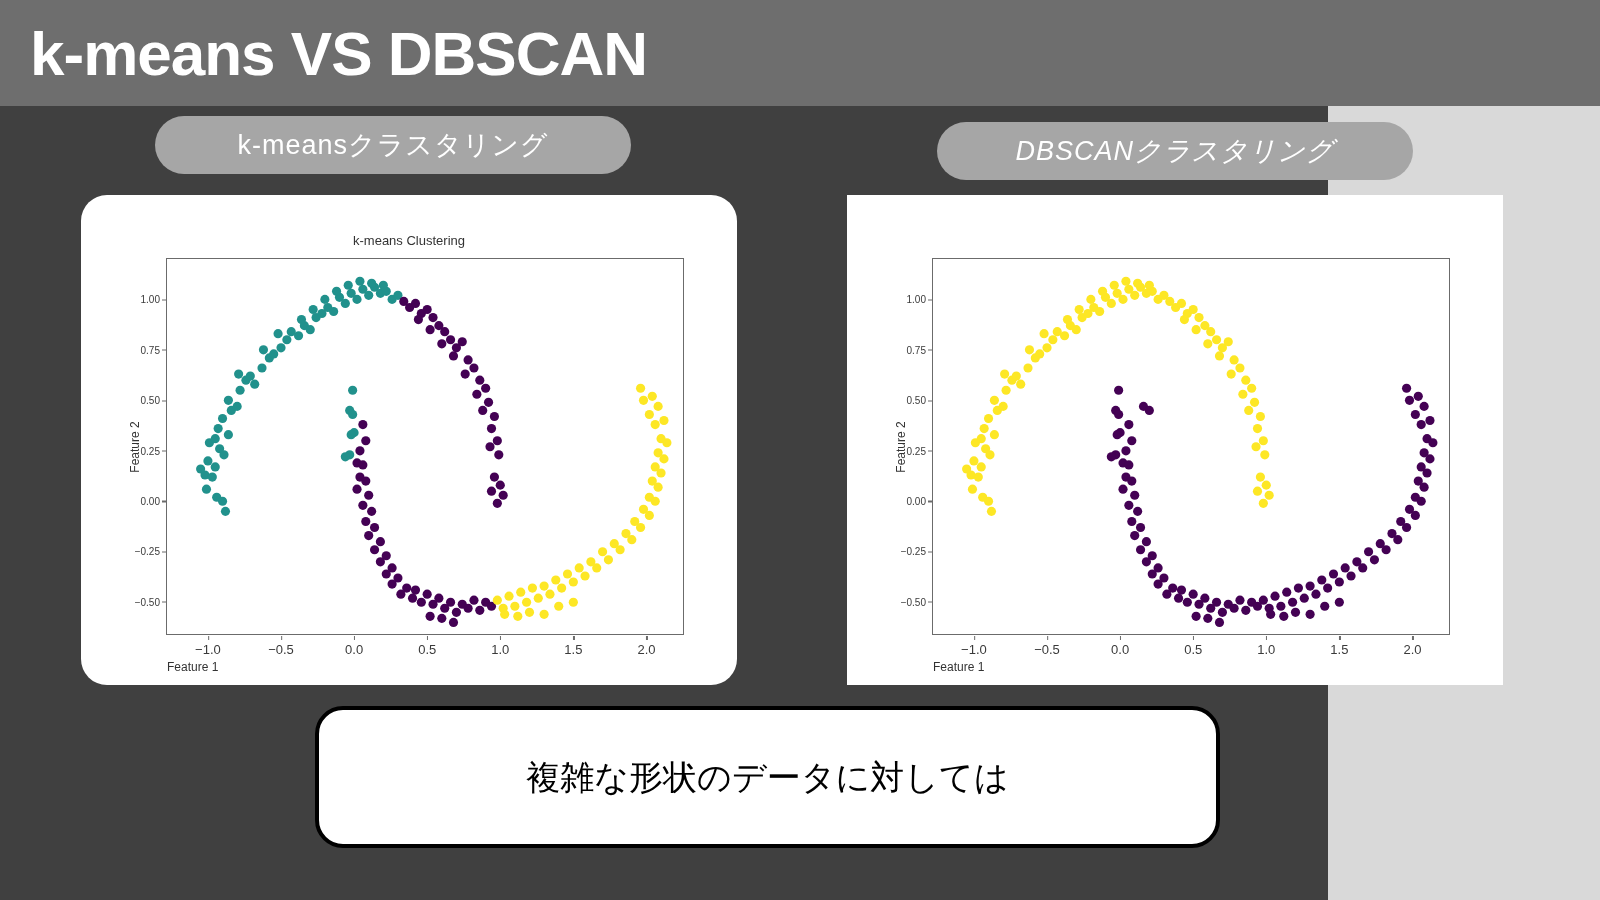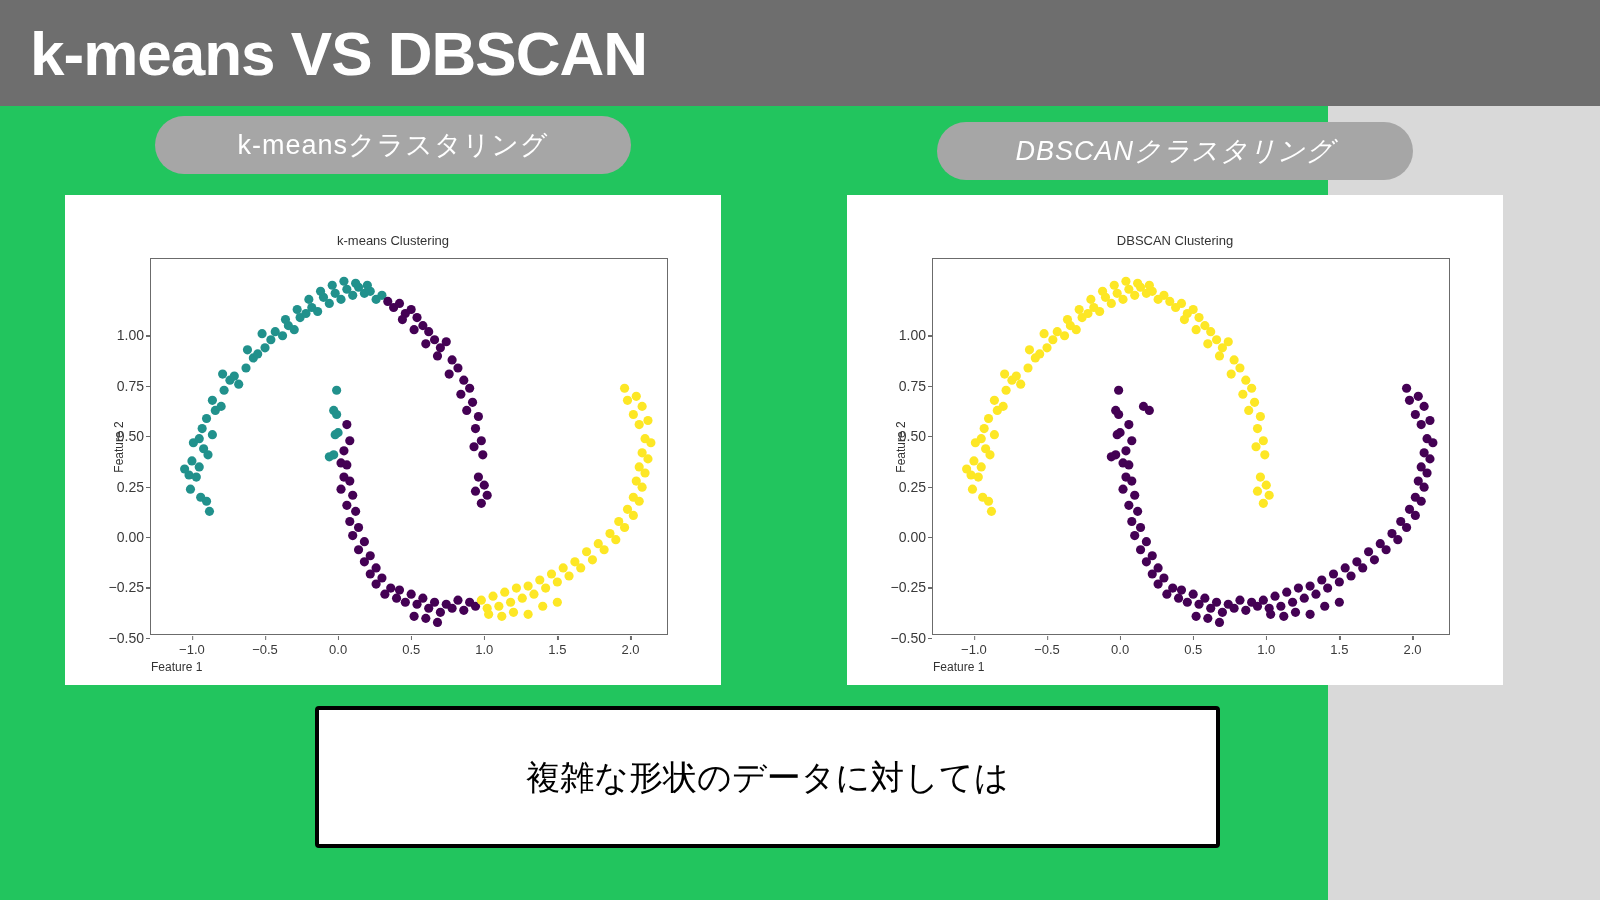--- a/index.html
+++ b/index.html
@@ -2,21 +2,21 @@
 <html><head>
 <meta charset="utf-8">
 <style>
   * { box-sizing: border-box; margin: 0; padding: 0; }
   html, body {
     width: 1600px; height: 900px;
     background: #d9d9d9;
     font-family: "Liberation Sans", sans-serif;
     overflow: hidden;
   }
-  .slide { position: relative; width: 1328px; height: 900px; background: #22c55e; }
+  .slide { position: relative; width: 1328px; height: 900px; background: #404040; }
 
   
   .header-bar {
     position: absolute; left: 0; top: 0; width: 1600px; height: 106px;
     background: #6e6e6e;
   }
   .header-title {
     position: absolute; left: 30px; top: 14px;
     font-size: 62px; font-weight: bold; color: #ffffff;
     letter-spacing: -1px; line-height: 80px; white-space: nowrap;
@@ -27,40 +27,40 @@
     position: absolute; height: 58px; border-radius: 29px;
     background: #a6a6a6; color: #ffffff;
     display: flex; align-items: center; justify-content: center;
     font-size: 27px; letter-spacing: 1px;
   }
   #pill-left  { left: 155px;  top: 116px; width: 476px; }
   #pill-right { left: 937px;  top: 122px; width: 476px; font-style: italic; }
 
   
   .card { position: absolute; background: #ffffff; top: 195px; height: 490px; }
-  #card-left  { left: 65px;  width: 656px; }
+  #card-left  { left: 81px;  width: 656px; border-radius: 26px; }
   #card-right { left: 847px; width: 656px; }
 
   
   .fig { position: absolute; inset: 0; }
   .fig-title {
     position: absolute; left: 0; right: 0; top: 38px;
     text-align: center; font-size: 13px; color: #333333;
   }
   .axes {
     position: absolute; left: 85px; top: 63px; width: 518px; height: 377px;
     border: 1.3px solid #6b6b6b; background: #ffffff;
   }
   .pts { position: absolute; inset: 0; overflow: visible; }
   .pts circle { r: 4.6; }
 
   .ytick {
     position: absolute; right: 100%; margin-right: 7px;
     transform: translateY(-50%);
-    font-size: 14px; color: #3a3a3a; white-space: nowrap; margin-top: 36px;
+    font-size: 10px; color: #3a3a3a; white-space: nowrap;
   }
   .ytick::after {
     content: ""; position: absolute; left: 100%; top: 50%;
     margin-left: 2px; width: 4px; height: 1.2px; background: #6b6b6b;
   }
   .xtick {
     position: absolute; top: 100%; margin-top: 8px;
     transform: translateX(-50%);
     font-size: 13px; color: #3a3a3a; white-space: nowrap;
   }
@@ -74,21 +74,21 @@
   }
   .ylabel {
     position: absolute; left: -58px; top: 50%;
     transform: translateY(-50%) rotate(-90deg);
     font-size: 12px; color: #333333; white-space: nowrap;
   }
 
   
   .caption {
     position: absolute; left: 315px; top: 706px; width: 905px; height: 142px;
-    background: #ffffff; border: 4px solid #000000; border-radius: 4px;
+    background: #ffffff; border: 4px solid #000000; border-radius: 28px;
     display: flex; flex-direction: column; align-items: center;
     justify-content: center; gap: 2px;
   }
   .caption-line { font-size: 34px; color: #000000; line-height: 46px; white-space: nowrap; }
 </style>
 </head>
 <body>
 
 <div class="slide">
 
@@ -321,21 +321,20 @@
           <div class="xtick" style="left: 50.4249%;">0.5</div>
           <div class="xtick" style="left: 64.5892%;">1.0</div>
           <div class="xtick" style="left: 78.7535%;">1.5</div>
           <div class="xtick" style="left: 92.9178%;">2.0</div>
         </div>
     </div>
   </div>
 
   <div class="card" id="card-right">
     <div class="fig">
-      <div class="fig-title">DBSCAN Clustering</div>
       <div class="axes" id="axes-1">
         <div class="ylabel">Feature 2</div>
         <div class="xlabel">Feature 1</div>
         <svg class="pts" id="pts-1" viewBox="0 0 518 377" preserveAspectRatio="none">
             <g fill="#FDE725">
               <circle cx="38.15" cy="216.88" r="4.6"></circle>
               <circle cx="33.75" cy="210.80" r="4.6"></circle>
               <circle cx="41.09" cy="202.69" r="4.6"></circle>
               <circle cx="45.49" cy="218.90" r="4.6"></circle>
               <circle cx="48.42" cy="208.77" r="4.6"></circle>

